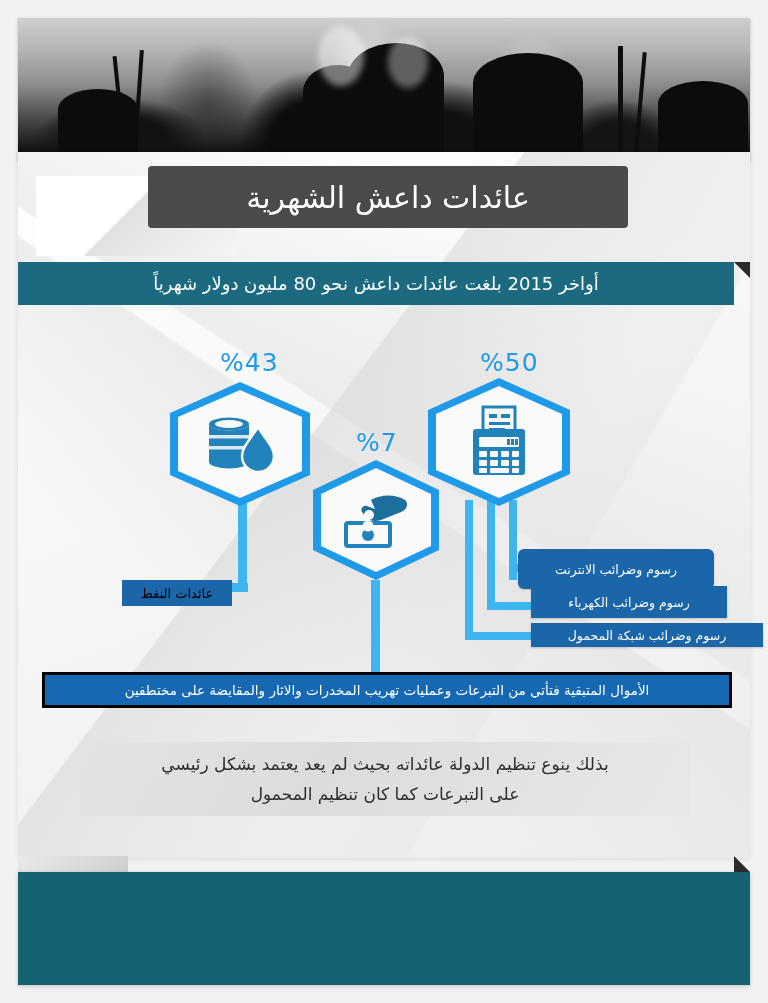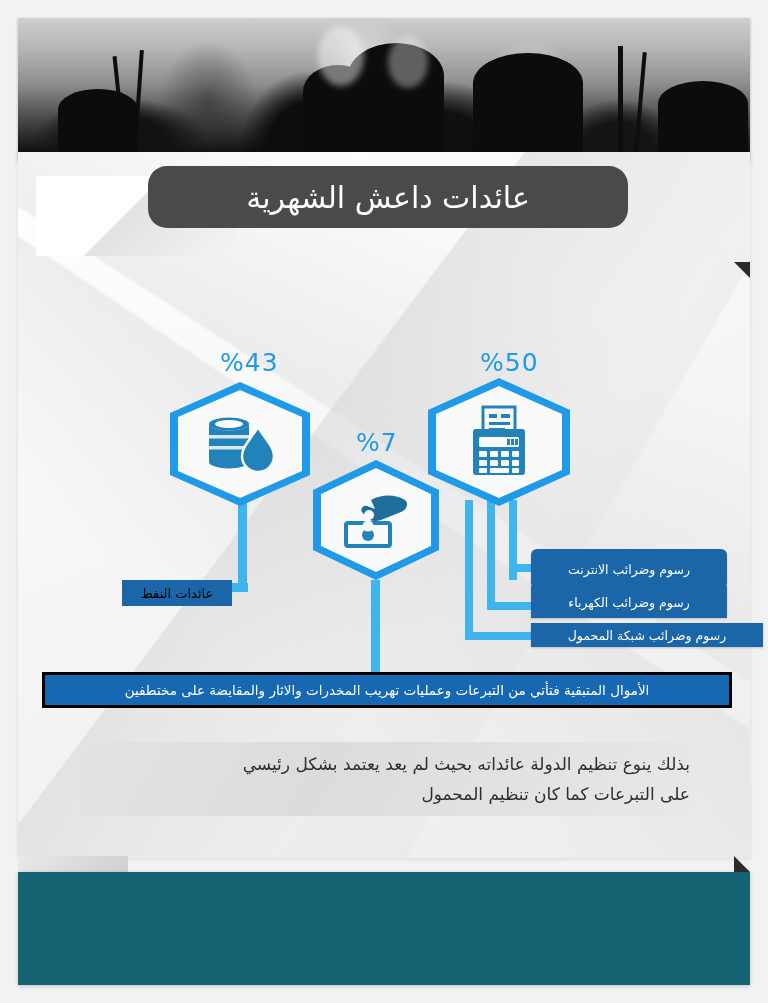--- a/index.html
+++ b/index.html
@@ -42,21 +42,21 @@
     overflow:hidden;
     box-shadow:0 1px 3px rgba(0,0,0,.25);
   }
   .hp-figure{position:absolute;bottom:0;background:#0c0c0c;border-radius:50% 50% 0 0 / 28% 28% 0 0;}
   .hp-pole{position:absolute;background:#0e0e0e;}
   .hp-blur{position:absolute;border-radius:50%;filter:blur(3px);}
 
   
   .title-box{
     position:absolute;left:148px;top:166px;width:480px;height:62px;
-    background:#4a4a4a;border-radius:19px;
+    background:#4a4a4a;border-radius:4px;
     display:flex;align-items:center;justify-content:center;
     z-index:5;
   }
   .title-box span{
     color:#ffffff;font-size:30px;letter-spacing:.5px;font-weight:400;
   }
   .title-shadow{
     position:absolute;left:36px;top:176px;width:200px;height:80px;
     background:linear-gradient(135deg,#ffffff 0%,#ffffff 45%,#e2e2e2 46%,#f4f4f4 100%);
     z-index:3;
@@ -114,21 +114,21 @@
   .wide-bar{
     position:absolute;left:42px;top:672px;width:684px;height:30px;
     background:#1668b3;color:#fff;font-size:13.5px;
     display:flex;align-items:center;justify-content:center;
     border:3px solid #000000;z-index:9;
   }
   .conclusion{
     position:absolute;left:80px;top:742px;width:610px;height:74px;
     background:linear-gradient(120deg,#e3e3e3 0%,#dcdcdc 40%,#e8e8e8 100%);
     color:#2d2d2d;font-size:17px;line-height:30px;
-    display:flex;flex-direction:column;justify-content:center;
+    display:flex;flex-direction:column;align-items:center;justify-content:center;
     z-index:9;
   }
 
   
   .footer{
     position:absolute;left:18px;top:872px;width:732px;height:113px;
     background:#156272;z-index:10;
     box-shadow:0 1px 4px rgba(0,0,0,.2);
   }
   .footer-fold{
@@ -166,20 +166,23 @@
     <div class="hp-blur" style="left:370px;top:18px;width:40px;height:52px;background:rgba(255,255,255,.35);"></div>
   </div>
 
   <div class="body-bg"></div>
 
   <div class="title-shadow"></div>
   <div class="title-box">
     <span>عائدات داعش الشهرية</span>
   </div>
 
+  <div class="subtitle-bar">
+    <span>أواخر 2015 بلغت عائدات داعش نحو  80  مليون دولار شهرياً</span>
+  </div>
   <div class="corner-fold"></div>
 
   <div class="stem" style="left:238px;top:500px;width:9px;height:92px;"></div>
   <div class="stem" style="left:228px;top:583px;width:20px;height:9px;"></div>
 
   <div class="stem" style="left:371px;top:580px;width:9px;height:112px;"></div>
 
   <div class="stem" style="left:465px;top:500px;width:8px;height:140px;"></div>
   <div class="stem" style="left:465px;top:632px;width:66px;height:8px;"></div>
   <div class="stem" style="left:487px;top:500px;width:8px;height:110px;"></div>
@@ -248,21 +251,21 @@
           </g>
         </svg>
       </div>
     </div>
   </div>
 
   <div class="lbl-oil" style="left:122px;top:580px;width:110px;height:26px;">
     <span>عائدات النفط</span>
   </div>
 
-  <div class="lbl" style="left:531px;top:549px;width:196px;height:40px;border-radius:6px;">
+  <div class="lbl" style="left:518px;top:549px;width:196px;height:40px;border-radius:6px;">
     <span>رسوم وضرائب الانترنت</span>
   </div>
   <div class="lbl" style="left:531px;top:586px;width:196px;height:32px;">
     <span>رسوم وضرائب الكهرباء</span>
   </div>
   <div class="lbl" style="left:531px;top:623px;width:232px;height:24px;">
     <span>رسوم وضرائب شبكة المحمول</span>
   </div>
 
   <div class="wide-bar">

